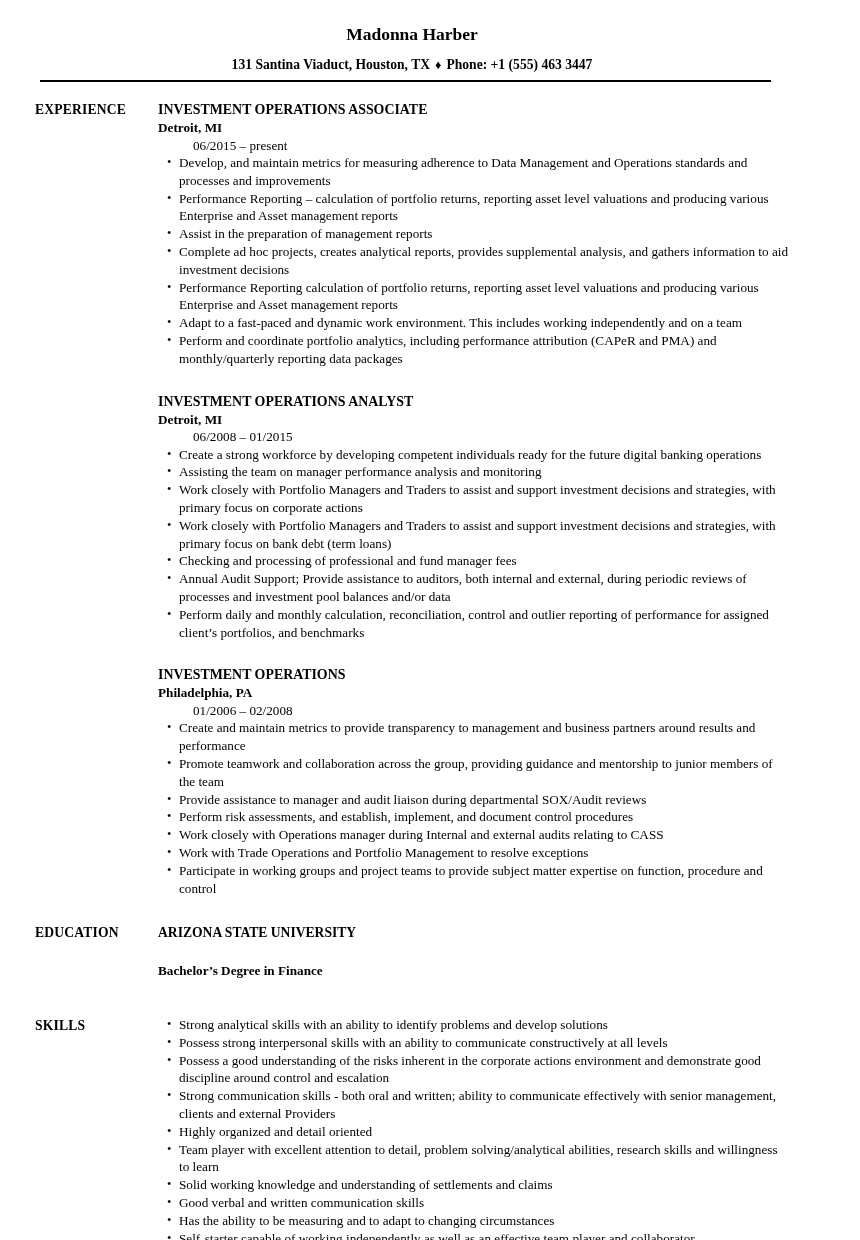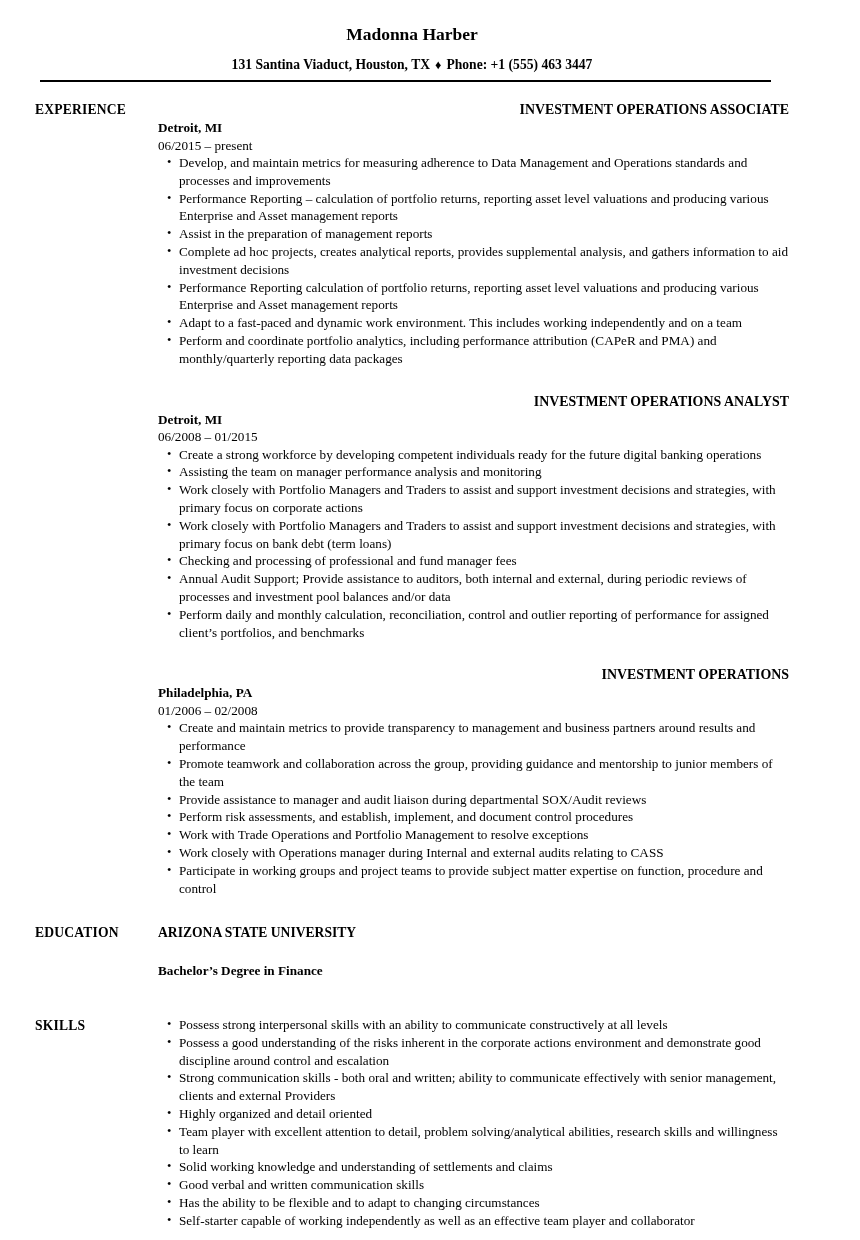--- a/index.html
+++ b/index.html
@@ -50,24 +50,23 @@
   .section-skills { margin-top: 36px; }
 
   
   .job { margin-bottom: 24px; }
   .job:last-child { margin-bottom: 0; }
   .job-title {
     font-size: 13.9px;
     font-weight: bold;
     line-height: 19px;
     margin: 0 0 1px 0;
-    text-align: right;
   }
   .job-location { font-weight: bold; line-height: 16.5px; }
-  .job-dates { line-height: 17.5px; }
+  .job-dates { line-height: 17.5px; margin-left: 35px; }
 
   ul.bullets { list-style: none; margin: 0; padding: 0; }
   ul.bullets li { position: relative; padding-left: 21px; }
   ul.bullets li::before {
     content: "\2022";
     position: absolute;
     left: 9px;
     top: 0;
     font-size: 12.5px;
   }
@@ -125,48 +124,49 @@
 
         <div class="job">
           <h2 class="job-title">INVESTMENT OPERATIONS</h2>
           <div class="job-location">Philadelphia, PA</div>
           <div class="job-dates">01/2006 – 02/2008</div>
           <ul class="bullets">
             <li>Create and maintain metrics to provide transparency to management and business partners around results and performance</li>
             <li>Promote teamwork and collaboration across the group, providing guidance and mentorship to junior members of the team</li>
             <li>Provide assistance to manager and audit liaison during departmental SOX/Audit reviews</li>
             <li>Perform risk assessments, and establish, implement, and document control procedures</li>
+            <li>Work closely with Operations manager during Internal and external audits relating to CASS</li>
             <li>Work with Trade Operations and Portfolio Management to resolve exceptions</li>
-            <li>Work closely with Operations manager during Internal and external audits relating to CASS</li>
             <li>Participate in working groups and project teams to provide subject matter expertise on function, procedure and control</li>
           </ul>
         </div>
 
       </div>
     </div>
 
     <div class="section section-education">
       <div class="section-label">EDUCATION</div>
       <div class="section-content">
         <div class="school">ARIZONA STATE UNIVERSITY</div>
         <div class="degree">Bachelor’s Degree in Finance</div>
       </div>
     </div>
 
     <div class="section section-skills">
       <div class="section-label">SKILLS</div>
       <div class="section-content">
         <ul class="bullets">
+          <li>Strong analytical skills with an ability to identify problems and develop solutions</li>
           <li>Possess strong interpersonal skills with an ability to communicate constructively at all levels</li>
           <li>Possess a good understanding of the risks inherent in the corporate actions environment and demonstrate good discipline around control and escalation</li>
           <li>Strong communication skills - both oral and written; ability to communicate effectively with senior management, clients and external Providers</li>
           <li>Highly organized and detail oriented</li>
           <li>Team player with excellent attention to detail, problem solving/analytical abilities, research skills and willingness to learn</li>
           <li>Solid working knowledge and understanding of settlements and claims</li>
           <li>Good verbal and written communication skills</li>
-          <li>Has the ability to be flexible and to adapt to changing circumstances</li>
+          <li>Has the ability to be measuring and to adapt to changing circumstances</li>
           <li>Self-starter capable of working independently as well as an effective team player and collaborator</li>
         </ul>
       </div>
     </div>
 
   </div>
 </div>
 
 </body></html>

